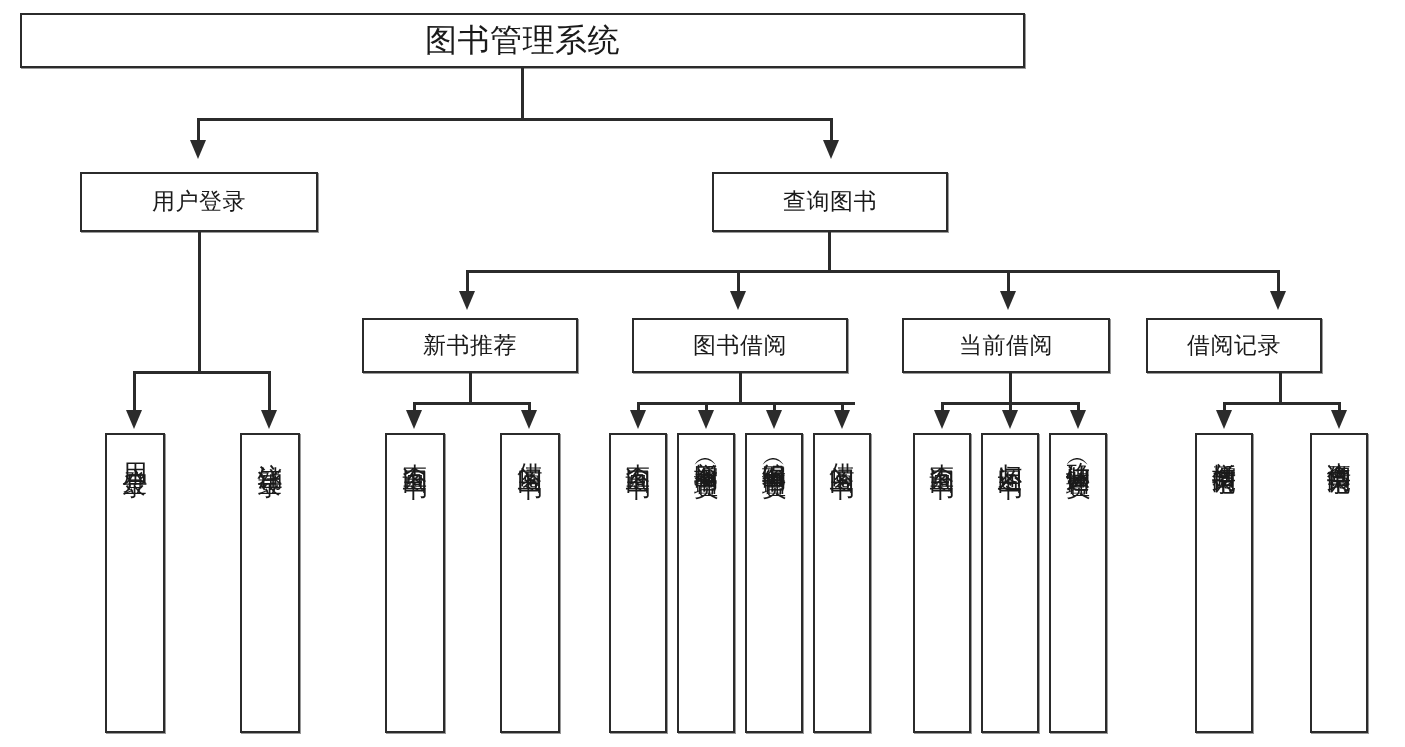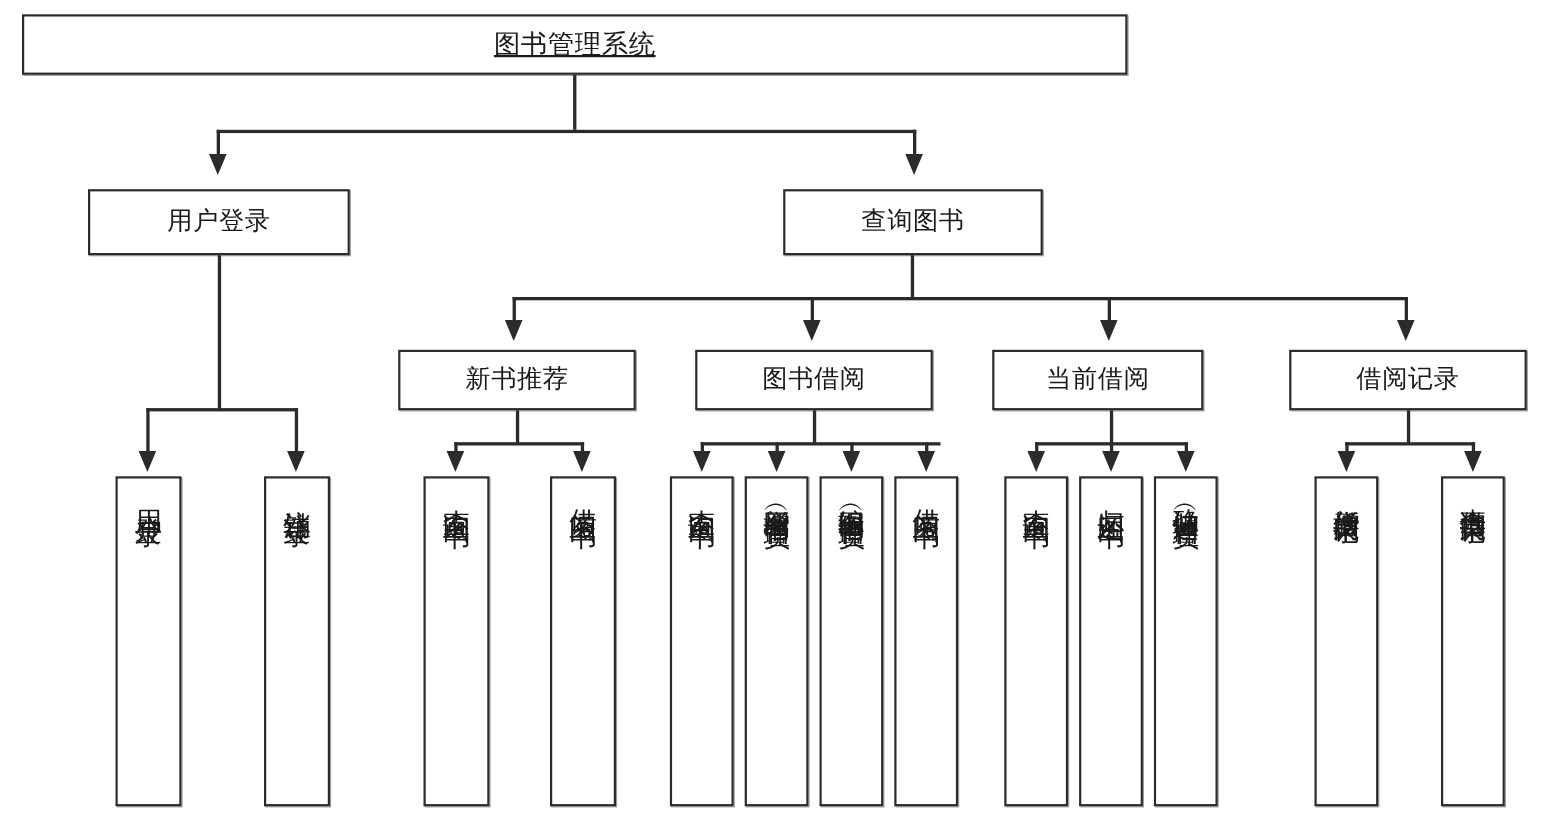--- a/index.html
+++ b/index.html
@@ -33,21 +33,21 @@
     display: block;
     text-align: center;
     line-height: 1.18;
     white-space: nowrap;
   }
   
   .node.h .label {
     font-size: 23px;
     letter-spacing: 0.5px;
   }
-  .node.root .label { font-size: 24px; text-decoration: underline; }
+  .node.root .label { font-size: 32px; }
 
   
   .node.v {
     align-items: flex-start;
     justify-content: center;
     padding-top: 8px;
   }
   .node.v .label {
     writing-mode: vertical-rl;
     text-orientation: upright;
@@ -138,24 +138,24 @@
   <div class="arrow" style="left:1000px; top:291px;"></div>
   <div class="ln vert" style="left:1277px; top:270px; width:3px; height:24px;"></div>
   <div class="arrow" style="left:1270px; top:291px;"></div>
 
   <div class="node h" style="left:362px; top:318px; width:216px; height:55px;">
     <span class="label">新书推荐</span>
   </div>
   <div class="node h" style="left:632px; top:318px; width:216px; height:55px;">
     <span class="label">图书借阅</span>
   </div>
-  <div class="node h" style="left:902px; top:318px; width:192px; height:55px;">
+  <div class="node h" style="left:902px; top:318px; width:208px; height:55px;">
     <span class="label">当前借阅</span>
   </div>
-  <div class="node h" style="left:1172px; top:318px; width:216px; height:55px;">
+  <div class="node h" style="left:1146px; top:318px; width:176px; height:55px;">
     <span class="label">借阅记录</span>
   </div>
 
   <div class="ln vert" style="left:469px; top:373px; width:3px; height:31px;"></div>
   <div class="ln horiz" style="left:413px; top:402px; width:118px; height:3px;"></div>
   <div class="ln vert" style="left:413px; top:402px; width:3px; height:13px;"></div>
   <div class="arrow" style="left:406px; top:410px;"></div>
   <div class="ln vert" style="left:528px; top:402px; width:3px; height:13px;"></div>
   <div class="arrow" style="left:521px; top:410px;"></div>
 

